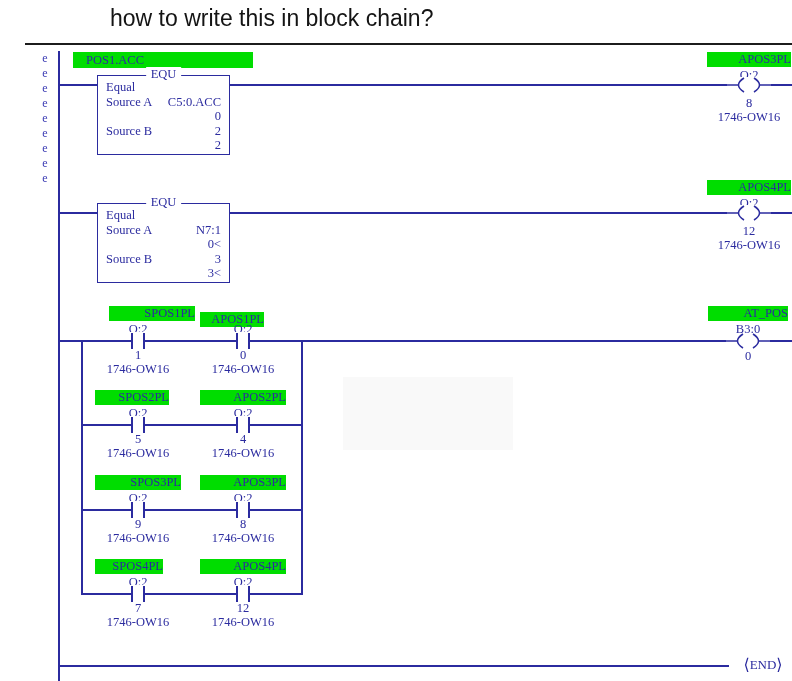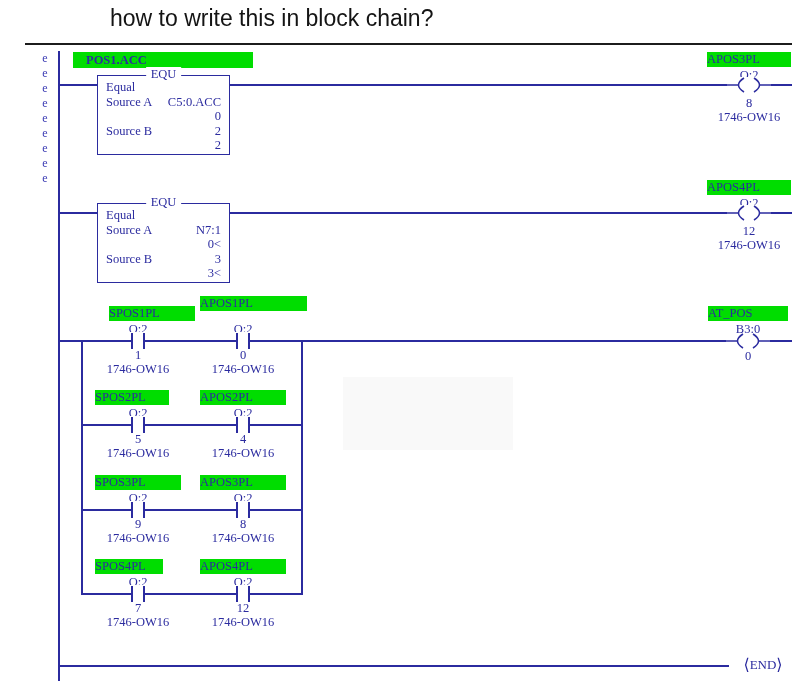--- a/index.html
+++ b/index.html
@@ -11,22 +11,22 @@
   .canvas{position:relative;width:792px;height:681px;background:#fff;overflow:hidden;
           font-family:"Liberation Serif",serif;margin-left:25px;}
   .page-title{position:absolute;left:85px;top:5px;font:23px "Liberation Sans",sans-serif;color:#141414;white-space:nowrap;}
   .rule{position:absolute;left:0;width:792px;height:2px;background:var(--rule);}
   .e-col{position:absolute;left:13px;top:51px;width:14px;text-align:center;color:#3b3bb4;
          font:12px "Liberation Serif",serif;}
   .e-col div{line-height:15px;height:15px;}
   .rail{position:absolute;width:2px;background:var(--navy);}
   .wire{position:absolute;height:2px;background:var(--navy);}
   .glabel{position:absolute;height:15px;background:var(--green);color:var(--navy);
-          font:12.5px "Liberation Serif",serif;text-align:left;line-height:15px;overflow:hidden;}
-  .glabel.wide{height:16px;line-height:16px;text-align:left;padding-left:13px;width:167px;font-weight:bold;}
+          font:12.5px "Liberation Serif",serif;text-align:right;line-height:15px;overflow:hidden;}
+  .glabel.wide{height:16px;line-height:16px;text-align:left;padding-left:13px;width:167px;}
   .ctext{position:absolute;color:var(--navy);font:12.5px "Liberation Serif",serif;
          text-align:center;line-height:14px;white-space:nowrap;}
   .equ-block{position:absolute;width:133px;height:80px;border:1.4px solid var(--navy);
              background:#fff;color:var(--navy);font:12.5px "Liberation Serif",serif;box-sizing:border-box;}
   .equ-mnemonic{position:absolute;top:-9px;left:50%;transform:translateX(-50%);
                 background:#fff;padding:0 5px;line-height:14px;}
   .equ-body{padding:4px 8px 0 8px;}
   .equ-row{display:flex;justify-content:space-between;height:14.5px;line-height:14.5px;}
   .equ-row.vonly{justify-content:flex-end;}
   .coil{position:absolute;width:44px;height:16px;background:#fff;}
@@ -156,21 +156,21 @@
   <div class="ctext" style="left:70px;top:322px;width:86px">O:2</div>
   <div class="contact" style="left:101px;top:332px">
       <i class="stubl"></i>
       <i class="barl"></i>
       <i class="barr"></i>
       <i class="stubr"></i>
     </div>
   <div class="ctext" style="left:70px;top:348px;width:86px">1</div>
   <div class="ctext" style="left:63px;top:362px;width:100px">1746-OW16</div>
 
-  <div class="glabel" style="left:175px;top:296px;width:107px">APOS1PL</div>
+  <div class="glabel" style="left:175px;top:312px;width:64px">APOS1PL</div>
   <div class="ctext" style="left:175px;top:322px;width:86px">O:2</div>
   <div class="contact" style="left:206px;top:332px">
       <i class="stubl"></i>
       <i class="barl"></i>
       <i class="barr"></i>
       <i class="stubr"></i>
     </div>
   <div class="ctext" style="left:175px;top:348px;width:86px">0</div>
   <div class="ctext" style="left:168px;top:362px;width:100px">1746-OW16</div>
 

